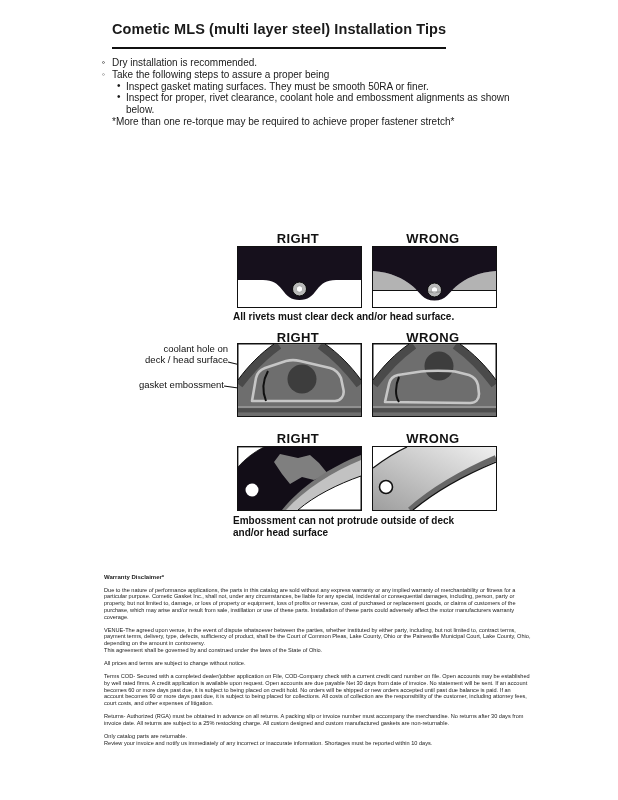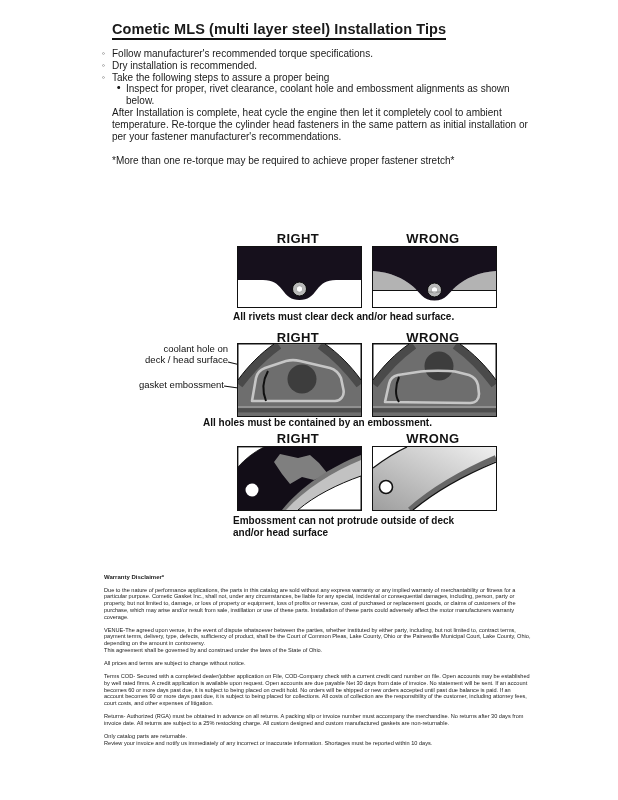--- a/index.html
+++ b/index.html
@@ -7,21 +7,21 @@
     width:618px;height:800px;background:#ffffff;
     font-family:"Liberation Sans", sans-serif;color:#1a1a1a;
     position:relative;overflow:hidden;
   }
   .page{position:absolute;inset:0;}
 
   
   .content{position:absolute;left:112px;top:20px;width:420px;}
   h1.title{
     font-size:14.5px;font-weight:bold;margin:0 0 8px 0;display:inline-block;
-    border-bottom:2px solid #111;padding-bottom:1px;letter-spacing:.1px;
+    border-bottom:2px solid #111;padding-bottom:10px;letter-spacing:.1px;
   }
   ul.tips{list-style:none;margin:0;padding:0;font-size:10px;line-height:11.8px;}
   ul.tips li{position:relative;padding-left:0;}
   ul.tips li .mk{position:absolute;left:-10px;top:0;font-size:8px;}
   ul.tips li.sub{margin-left:14px;}
   ul.tips li.sub .mk{font-size:10px;left:-9px;top:-1px;}
   h2.diesel{font-size:11.5px;font-weight:bold;margin:14px 0 4px 0;}
   .content p{font-size:10px;line-height:12.2px;margin:0 0 11px 0;width:418px;}
 
   
@@ -46,27 +46,26 @@
   .pagenum{position:absolute;left:388px;top:760px;font-size:13px;letter-spacing:.3px;color:#222;margin-top:46px;}
 </style>
 </head>
 <body>
 
 <div class="page">
 
   <div class="content">
     <h1 class="title">Cometic MLS (multi layer steel) Installation Tips</h1>
     <ul class="tips">
-      <li><span class="mk">◦</span><span>Follow manufacturer's recommended torque specifications.</span></li>
+      <li><span class="mk">◦</span></li>
       <li><span class="mk">◦</span><span>Dry installation is recommended.</span></li>
       <li><span class="mk">◦</span><span>Take the following steps to assure a proper being</span></li>
-      <li class="sub"><span class="mk">•</span></li>
+      <li class="sub"><span class="mk">•</span><span>Inspect gasket mating surfaces.  They must be smooth 50RA or finer.</span></li>
       <li class="sub"><span class="mk">•</span><span>Inspect for proper, rivet clearance, coolant hole and embossment alignments as shown below.</span></li>
     </ul>
-    <p>After Installation is complete, heat cycle the engine then let it completely cool to ambient temperature. Re-torque the cylinder head fasteners in the same pattern as initial installation or per your fastener manufacturer's recommendations.</p>
     <p>*More than one re-torque may be required to achieve proper fastener stretch*</p>
   </div>
 
   <div class="diagrams">
 
     <div class="dlabel" style="left:253px;top:231px;">RIGHT</div>
     <div class="dlabel" style="left:388px;top:231px;">WRONG</div>
 
     <div class="panel" style="left:237px;top:246px;height:60px;">
       <svg width="123" height="60" viewBox="0 0 123 60">
@@ -129,21 +128,20 @@
         <path d="M83,0 C97,10 111,24 123,40" stroke="#4a4a4a" stroke-width="11" fill="none"></path>
         <path d="M123,0 L87,0 C100,9 113,22 123,36 Z" fill="#ffffff" stroke="#111" stroke-width="1"></path>
         <line x1="0" y1="63" x2="123" y2="63" stroke="#9d9d9d" stroke-width="1.4"></line>
         <rect x="0" y="64.2" width="123" height="4.2" fill="#4d4d4d"></rect>
         <circle cx="66" cy="22" r="14.5" fill="#3d3d3d"></circle>
         <path d="M12,58 L16,40 C17,35 20,32 25,31 L48,27.5 C55,26.5 75,26.5 82,27.5 L96,31 C101,33 104,36 105,41 L106,50 C106,55 103,59 97,59 Z" fill="none" stroke="#c6c6c6" stroke-width="2.6" stroke-linejoin="round"></path>
         <path d="M26,33 C22,42 22,52 26,58" fill="none" stroke="#101010" stroke-width="2"></path>
       </svg>
     </div>
 
-    <div class="caption" style="left:203px;top:417px;width:290px;">All holes must be contained by an embossment.</div>
 
     <div class="dlabel" style="left:253px;top:431px;">RIGHT</div>
     <div class="dlabel" style="left:388px;top:431px;">WRONG</div>
 
     <div class="panel" style="left:237px;top:446px;height:63px;">
       <svg width="123" height="63" viewBox="0 0 123 63">
         <rect x="0" y="0" width="123" height="63" fill="#120d17"></rect>
         <polygon points="42,7 60,11 72,8 81,16 90,27 76,33 64,30 52,37 44,27 36,15" fill="#7f7f7f"></polygon>
         <path d="M123,8 C92,20 62,40 44,63 L123,63 Z" fill="#777777"></path>
         <path d="M123,13 C94,25 66,43 48,63 L123,63 Z" fill="#c2c2c2"></path>

